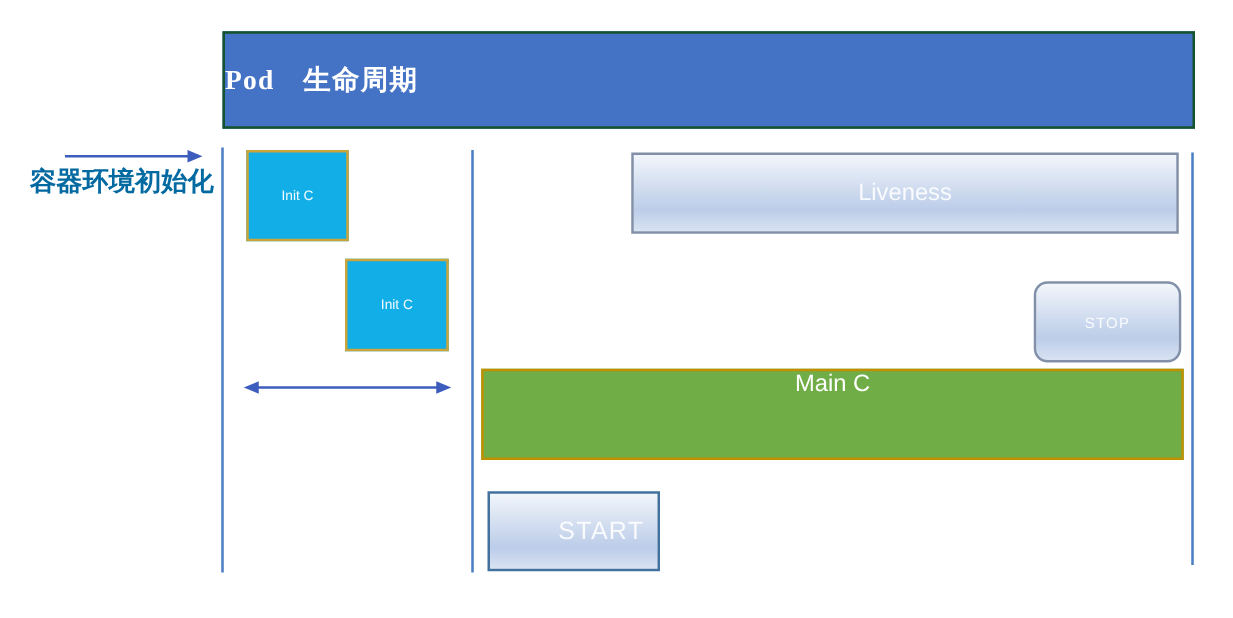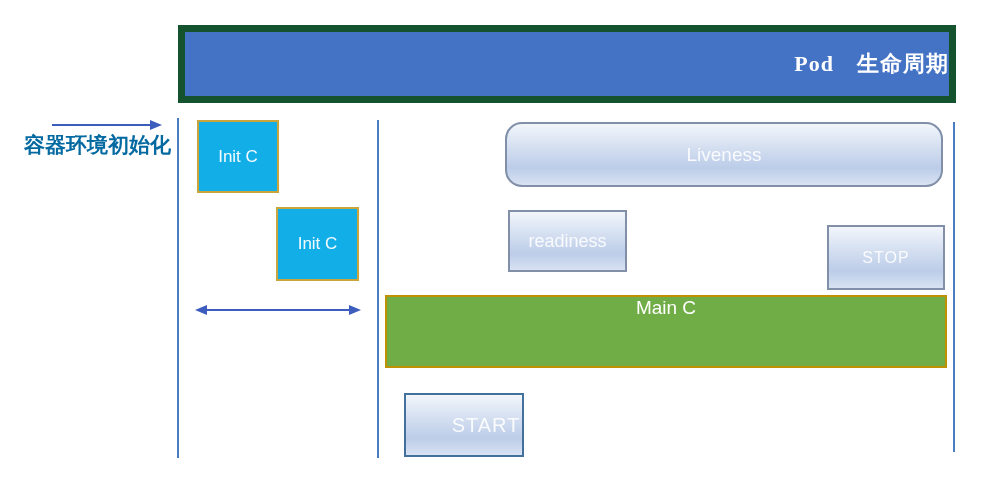--- a/index.html
+++ b/index.html
@@ -11,23 +11,23 @@
     overflow: hidden;
     font-family: "Liberation Sans", "DejaVu Sans", sans-serif;
   }
 
   
   .banner {
     position: absolute;
     left: 178px; top: 25px;
     width: 778px; height: 78px;
     background: #4472c4;
-    border: 7px solid #14532d;
+    border: 2px solid #14532d;
     box-sizing: border-box;
-    display: flex; align-items: center; justify-content: flex-end;
+    display: flex; align-items: center; justify-content: flex-start;
   }
   .banner-title {
     color: #ffffff;
     font-family: "Liberation Serif", "DejaVu Serif", serif;
     font-weight: bold;
     font-size: 22px;
     letter-spacing: 1px;
   }
 
   
@@ -57,45 +57,45 @@
   .vline-right  { left: 953px; top: 122px; height: 330px; }
 
   
   .init-box {
     position: absolute;
     background: #12aee8;
     border: 2px solid #c9a53b;
     box-sizing: border-box;
     display: flex; align-items: center; justify-content: center;
     color: rgba(255,255,255,0.95);
-    font-size: 17px;
+    font-size: 11px;
   }
   .init-box-1 { left: 197px; top: 120px; width: 82px; height: 73px; }
   .init-box-2 { left: 276px; top: 207px; width: 83px; height: 74px; }
 
   
   .init-duration-arrow {
     position: absolute;
     left: 195px; top: 303px;
     width: 166px; height: 14px;
   }
 
   
   .probe-box {
     position: absolute;
     background: linear-gradient(180deg, #f2f6fb 0%, #d3def0 40%, #bccde9 72%, #d8e2f2 100%);
     border: 2px solid #8190a8;
     box-sizing: border-box;
     display: flex; align-items: center; justify-content: center;
     color: rgba(255,255,255,0.88);
   }
-  .liveness-box  { left: 505px; top: 122px; width: 438px; height: 65px; font-size: 19px; border-radius: 17px; }
+  .liveness-box  { left: 505px; top: 122px; width: 438px; height: 65px; font-size: 19px; }
   .readiness-box { left: 508px; top: 210px; width: 119px; height: 62px; font-size: 18px; }
-  .stop-box      { left: 827px; top: 225px; width: 118px; height: 65px; font-size: 16px; letter-spacing: 1px; }
-  .start-box     { left: 404px; top: 393px; width: 120px; height: 64px; font-size: 20px;
+  .stop-box      { left: 827px; top: 225px; width: 118px; height: 65px; font-size: 12px; letter-spacing: 1px; border-radius: 11px; }
+  .start-box     { left: 390px; top: 393px; width: 138px; height: 64px; font-size: 20px;
                    letter-spacing: 1px; border-color: #41719c; padding-left: 44px; }
 
   
   .main-box {
     position: absolute;
     left: 385px; top: 295px;
     width: 562px; height: 73px;
     background: #70ad47;
     border: 2px solid #bf9000;
     box-sizing: border-box;
@@ -132,23 +132,20 @@
 
   <svg class="init-duration-arrow" viewBox="0 0 166 14" xmlns="http://www.w3.org/2000/svg">
     <line x1="11" y1="7" x2="155" y2="7" stroke-width="2" stroke="#3d5dbe"></line>
     <polygon points="12,2 0,7 12,12" fill="#3d5dbe"></polygon>
     <polygon points="154,2 166,7 154,12" fill="#3d5dbe"></polygon>
   </svg>
 
   <div class="probe-box liveness-box">
     <span>Liveness</span>
   </div>
-  <div class="probe-box readiness-box">
-    <span>readiness</span>
-  </div>
   <div class="probe-box stop-box">
     <span>STOP</span>
   </div>
 
   <div class="main-box">
     <span>Main C</span>
   </div>
 
   <div class="probe-box start-box">
     <span>START</span>

